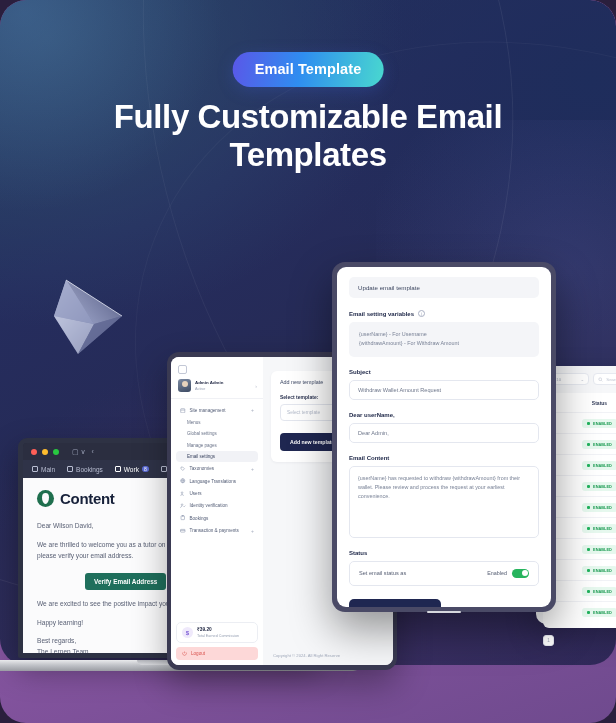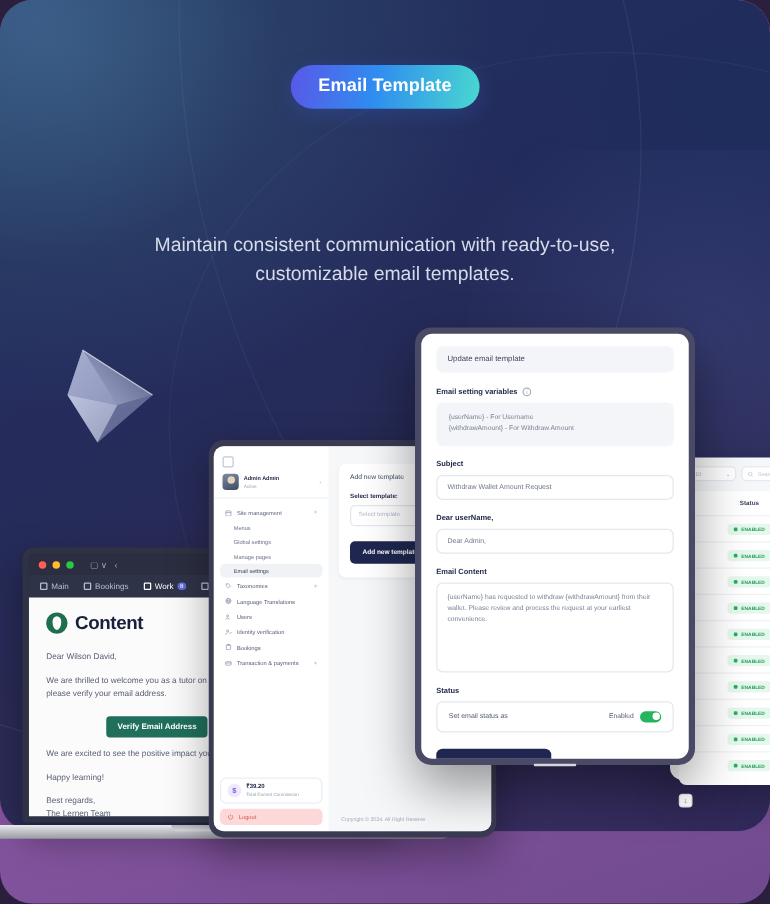--- a/index.html
+++ b/index.html
@@ -284,21 +284,21 @@
 <div id="stage">
 
   <div class="hero-panel">
     <div class="glow-tl"></div>
     <div class="glow-r"></div>
     <div class="swoosh sw1"></div>
     <div class="swoosh sw2"></div>
     <div class="swoosh sw3"></div>
 
     <div class="badge-pill">Email Template</div>
-    <div class="hero-sub">Maintain consistent communication with ready-to-use, customizable email templates.</div>
+    <div class="hero-title">Fully Customizable Email Templates</div>
 
     <svg class="gem" viewBox="0 0 96 104">
       <defs>
         <linearGradient id="g1" x1="0" y1="0" x2="1" y2="1">
           <stop offset="0%" stop-color="#d7dcef"></stop>
             <stop offset="55%" stop-color="#7b83ad"></stop>
             <stop offset="100%" stop-color="#3b4068"></stop>
         </linearGradient>
         <linearGradient id="g2" x1="0" y1="1" x2="1" y2="0">
           <stop offset="0%" stop-color="#aab2d4"></stop>

